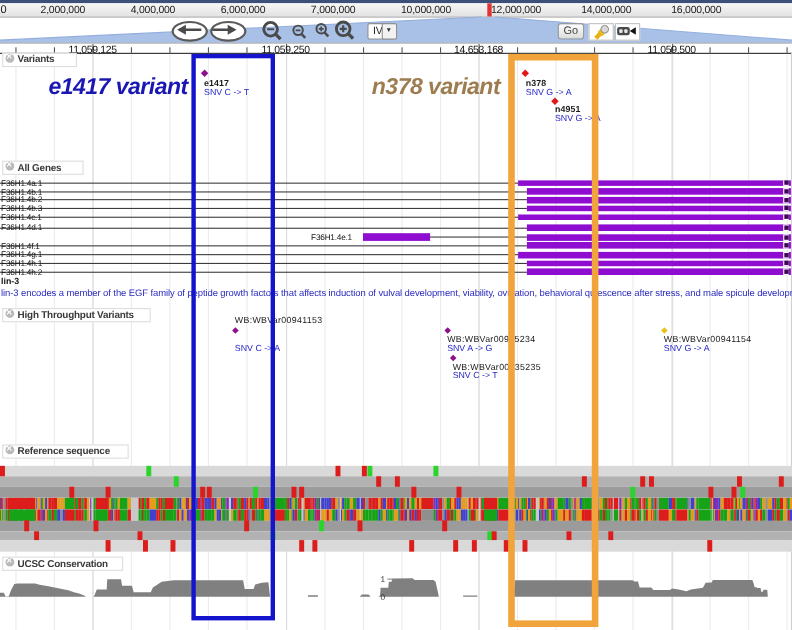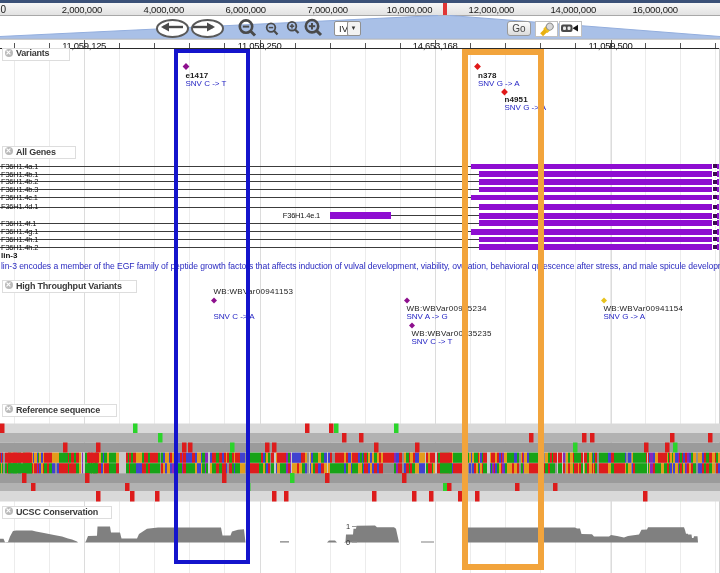--- a/index.html
+++ b/index.html
@@ -2,21 +2,21 @@
 <html><head><meta charset="utf-8">
 <style>
 html,body{margin:0;padding:0;background:#fff}
 #page{position:relative;width:720px;height:573px;overflow:hidden;
   font-family:"Liberation Sans",sans-serif;background:#fff}
 #page div{position:absolute}
 
 .topnavy{left:0;top:0;width:720px;height:2.5px;background:#3b5178}
 .topbar{left:0;top:2.5px;width:720px;height:12.5px;
   background:linear-gradient(#f7f7f7,#e2e2e2);border-bottom:1px solid #a8a8a8}
-.tlab{top:3.5px;width:90px;text-align:center;font-size:9.5px;color:#1a1a1a;letter-spacing:-0.2px}
+.tlab{top:3.5px;width:90px;font-size:9.5px;color:#1a1a1a;letter-spacing:-0.2px}
 .tzero{left:0.5px;top:3.5px;font-size:10px;color:#1a1a1a}
 .redmark{left:442.5px;top:2.5px;width:4px;height:12.5px;background:#e03535}
 
 .oval{width:29px;height:15px;border:2px solid #5a5a5a;border-radius:50%;
   background:#fff;top:19px;z-index:3}
 .chrbox{z-index:3;left:334px;top:20.5px;width:24px;height:13px;background:#fff;
   border:1px solid #909090;border-radius:2px;font-size:9.5px;color:#222;
   line-height:13px;text-indent:4px}
 .chrdrop{z-index:3;left:346.5px;top:20.5px;width:12px;height:13px;background:#f2f2f2;
   border:1px solid #909090;border-radius:2px;color:#333;font-size:6px;
@@ -193,20 +193,22 @@
     <div class="gmaj" style="left:84.2px"></div>
     <div class="gmaj" style="left:259.6px"></div>
     <div class="gmaj" style="left:435.1px"></div>
     <div class="gmaj" style="left:610.5px"></div>
 <div class="edge"></div>
 
 <div class="tbox" style="left:2px;top:47.8px;width:66px"></div>
 <div class="ticon" style="left:4.5px;top:48.8px">✕</div>
 <div class="tname" style="left:16px;top:47.8px">Variants</div>
 
+<div class="bigblue">e1417 variant</div>
+<div class="bigtan">n378 variant</div>
 <svg width="720" height="120" style="z-index:5">
 <rect x="183.6" y="64.1" width="4.8" height="4.8" fill="#8d0f8d" transform="rotate(45 186 66.5)"></rect>
 <rect x="475.1" y="64.1" width="4.8" height="4.8" fill="#e01818" transform="rotate(45 477.5 66.5)"></rect>
 <rect x="502.1" y="89.6" width="4.8" height="4.8" fill="#e01818" transform="rotate(45 504.5 92)"></rect>
 </svg>
 <div class="vlab" style="left:185.5px;top:70.5px">e1417</div>
 <div class="vsnv" style="left:185.5px;top:78.5px">SNV C -&gt; T</div>
 <div class="vlab" style="left:478px;top:70.5px">n378</div>
 <div class="vsnv" style="left:478px;top:78.5px">SNV G -&gt; A</div>
 <div class="vlab" style="left:504.5px;top:95px">n4951</div>

